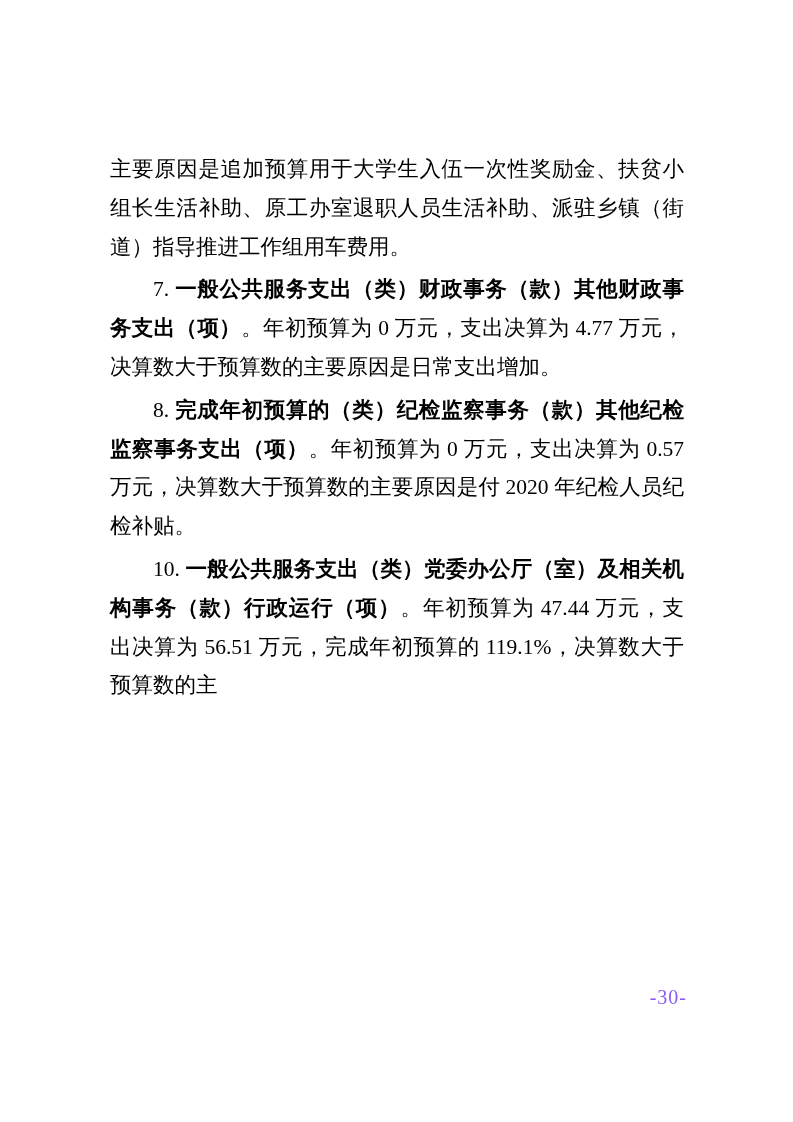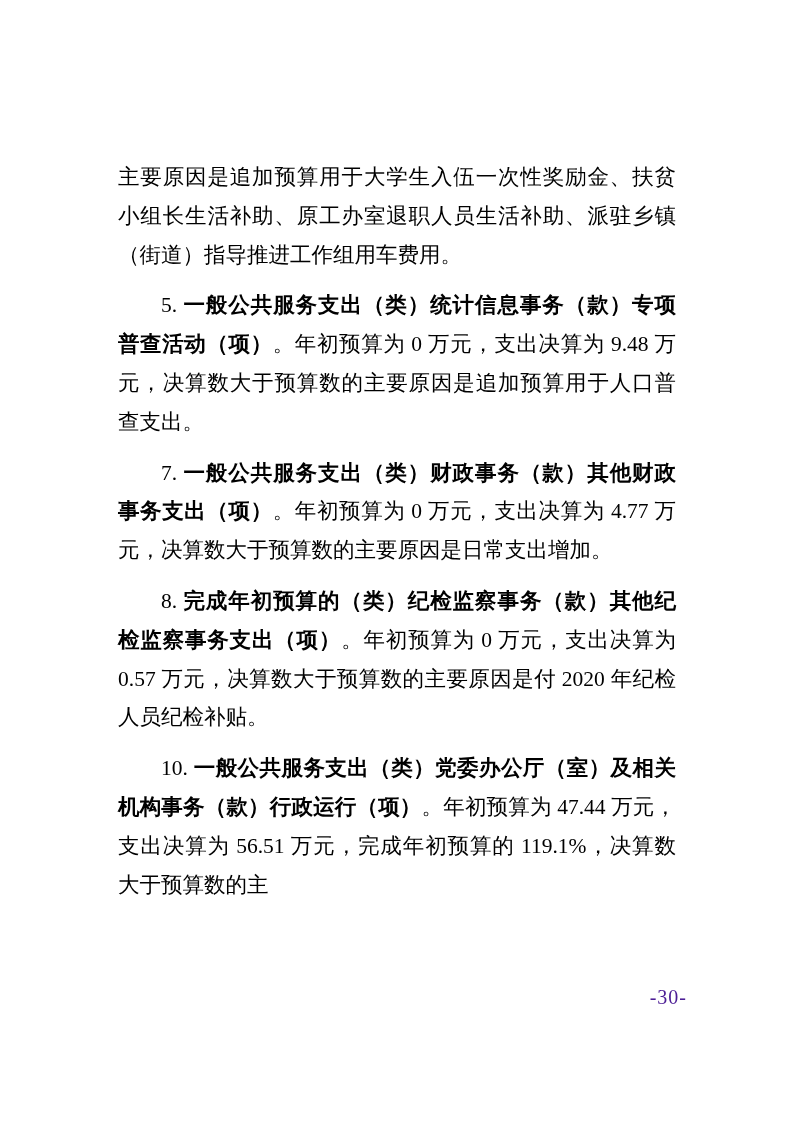--- a/index.html
+++ b/index.html
@@ -20,47 +20,46 @@
   .content {
     position: absolute;
     left: 106px;
     top: 146px;
     width: 582px;
     font-size: 21.5px;
     line-height: 38.8px;
     text-align: justify;
   }
   .para {
-    margin: 12px;
+    margin: 4px;
     padding: 0;
   }
   .para.indent {
     text-indent: 2em;
   }
   .run {
     font-weight: 400;
   }
   .run.bold {
     font-weight: 700;
   }
   .page-number {
     position: absolute;
     top: 984px;
     right: 106px;
     font-size: 20px;
     line-height: 26px;
     letter-spacing: 1px;
-    color: #4c1d95;
+    color: #8b5cf6;
   }
 </style>
 </head>
 <body>
 
 <div class="page">
   <main class="content">
       <p class="para"><span class="run">主要原因是追加预算用于大学生入伍一次性奖励金、扶贫小组长生活补助、原工办室退职人员生活补助、派驻乡镇（街道）指导推进工作组用车费用。</span></p>
-      <p class="para indent"><span class="run">5. </span><span class="run bold">一般公共服务支出（类）统计信息事务（款）专项普查活动（项）</span><span class="run">。年初预算为 0 万元，支出决算为 9.48 万元，决算数大于预算数的主要原因是追加预算用于人口普查支出。</span></p>
       <p class="para indent"><span class="run">7. </span><span class="run bold">一般公共服务支出（类）财政事务（款）其他财政事务支出（项）</span><span class="run">。年初预算为 0 万元，支出决算为 4.77 万元，决算数大于预算数的主要原因是日常支出增加。</span></p>
       <p class="para indent"><span class="run">8. </span><span class="run bold">完成年初预算的（类）纪检监察事务（款）其他纪检监察事务支出（项）</span><span class="run">。年初预算为 0 万元，支出决算为 0.57 万元，决算数大于预算数的主要原因是付 2020 年纪检人员纪检补贴。</span></p>
       <p class="para indent"><span class="run">10. </span><span class="run bold">一般公共服务支出（类）党委办公厅（室）及相关机构事务（款）行政运行（项）</span><span class="run">。年初预算为 47.44 万元，支出决算为 56.51 万元，完成年初预算的 119.1%，决算数大于预算数的主</span></p>
     </main>
   <div class="page-number">-30-</div>
 </div>
 
 </body></html>

